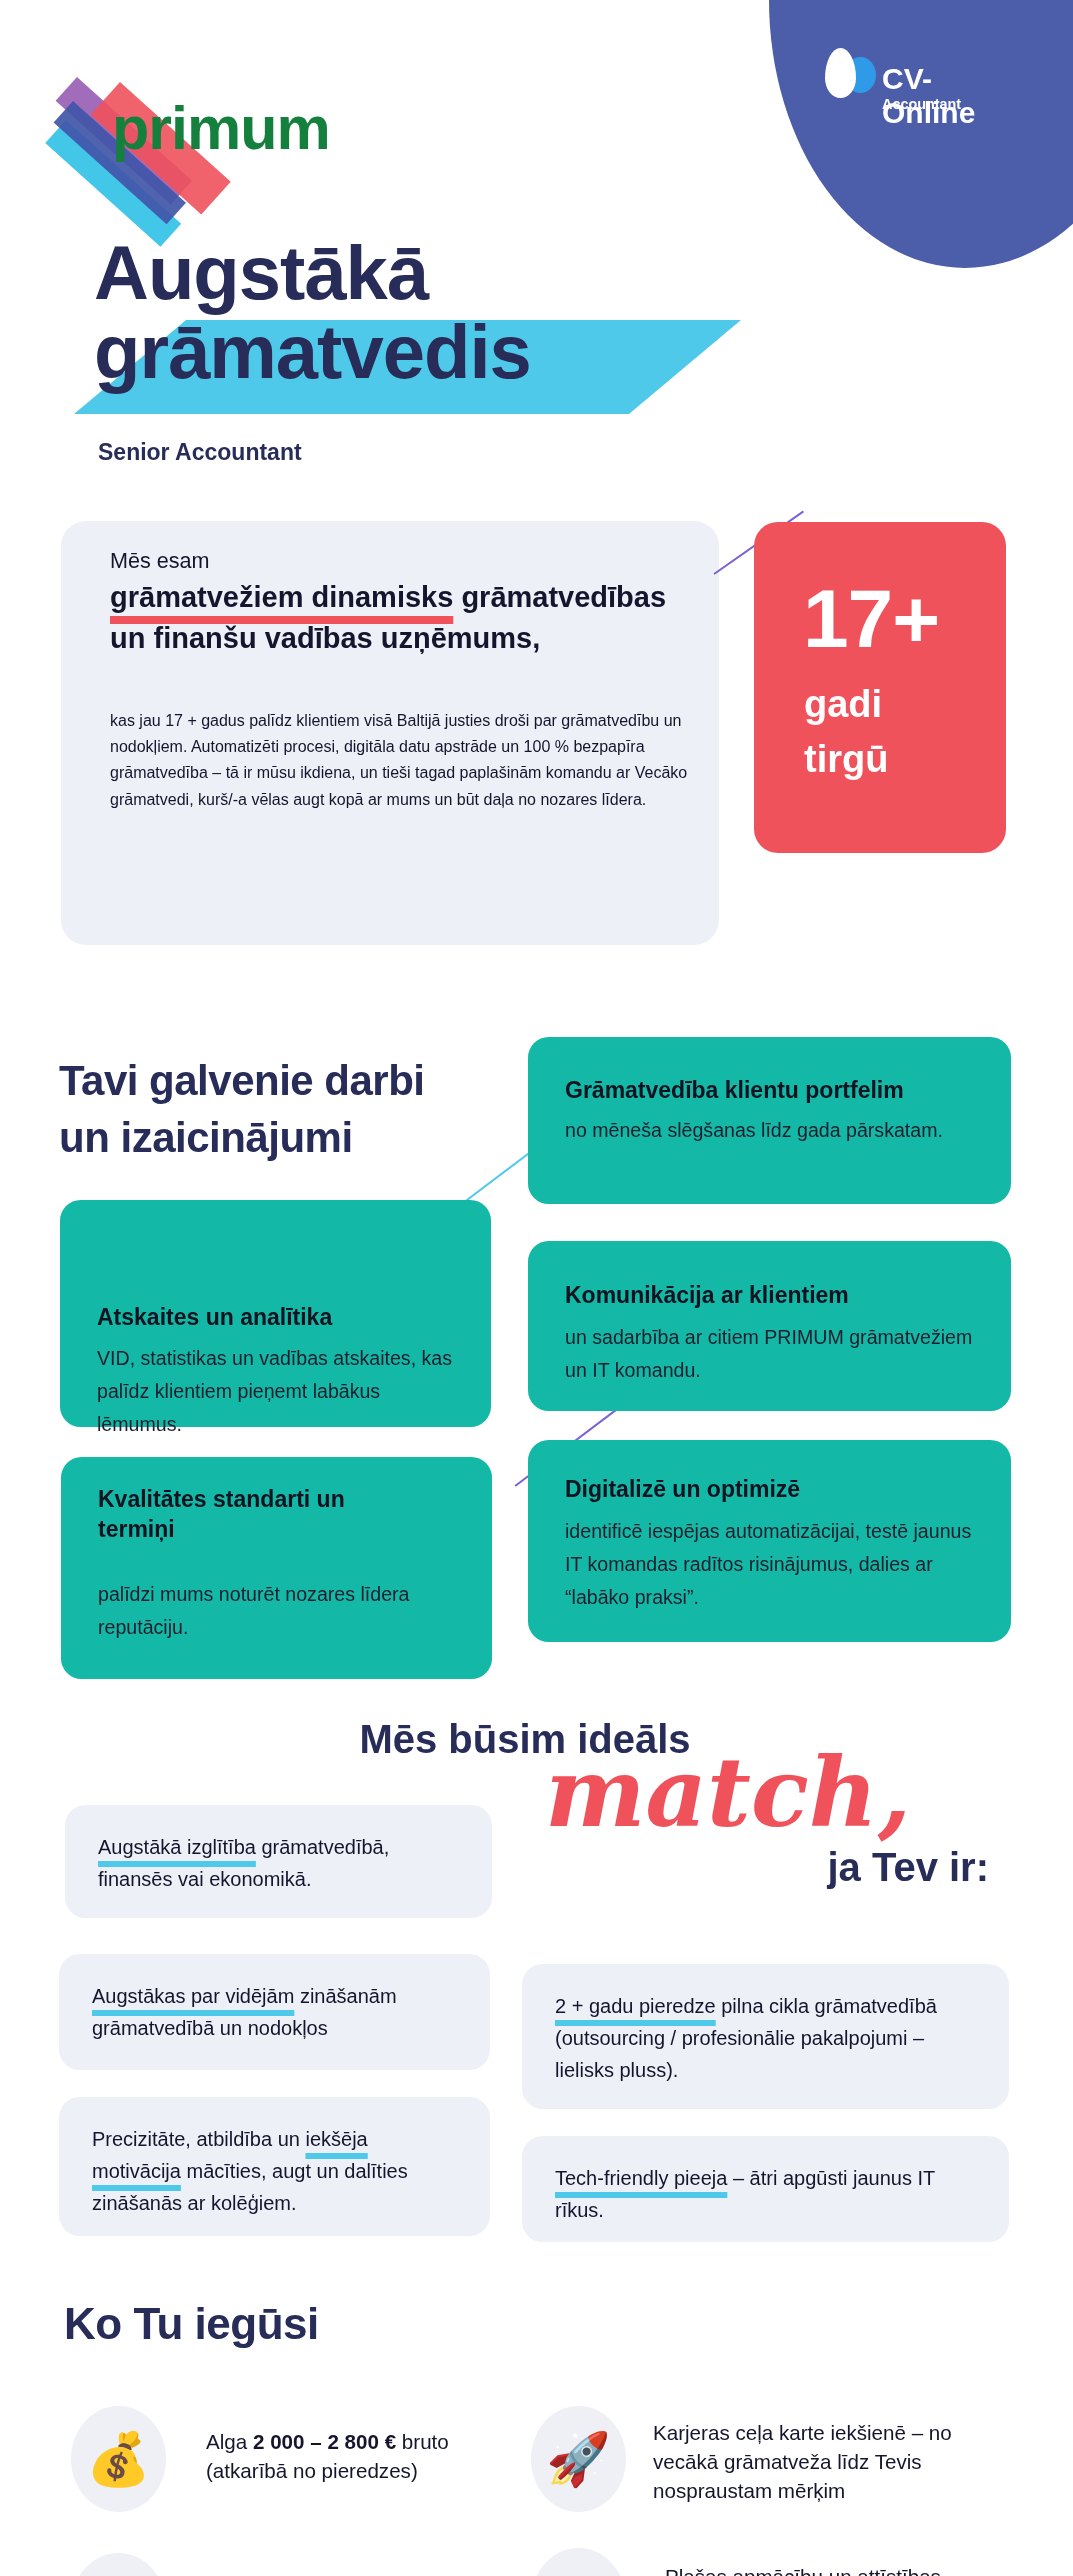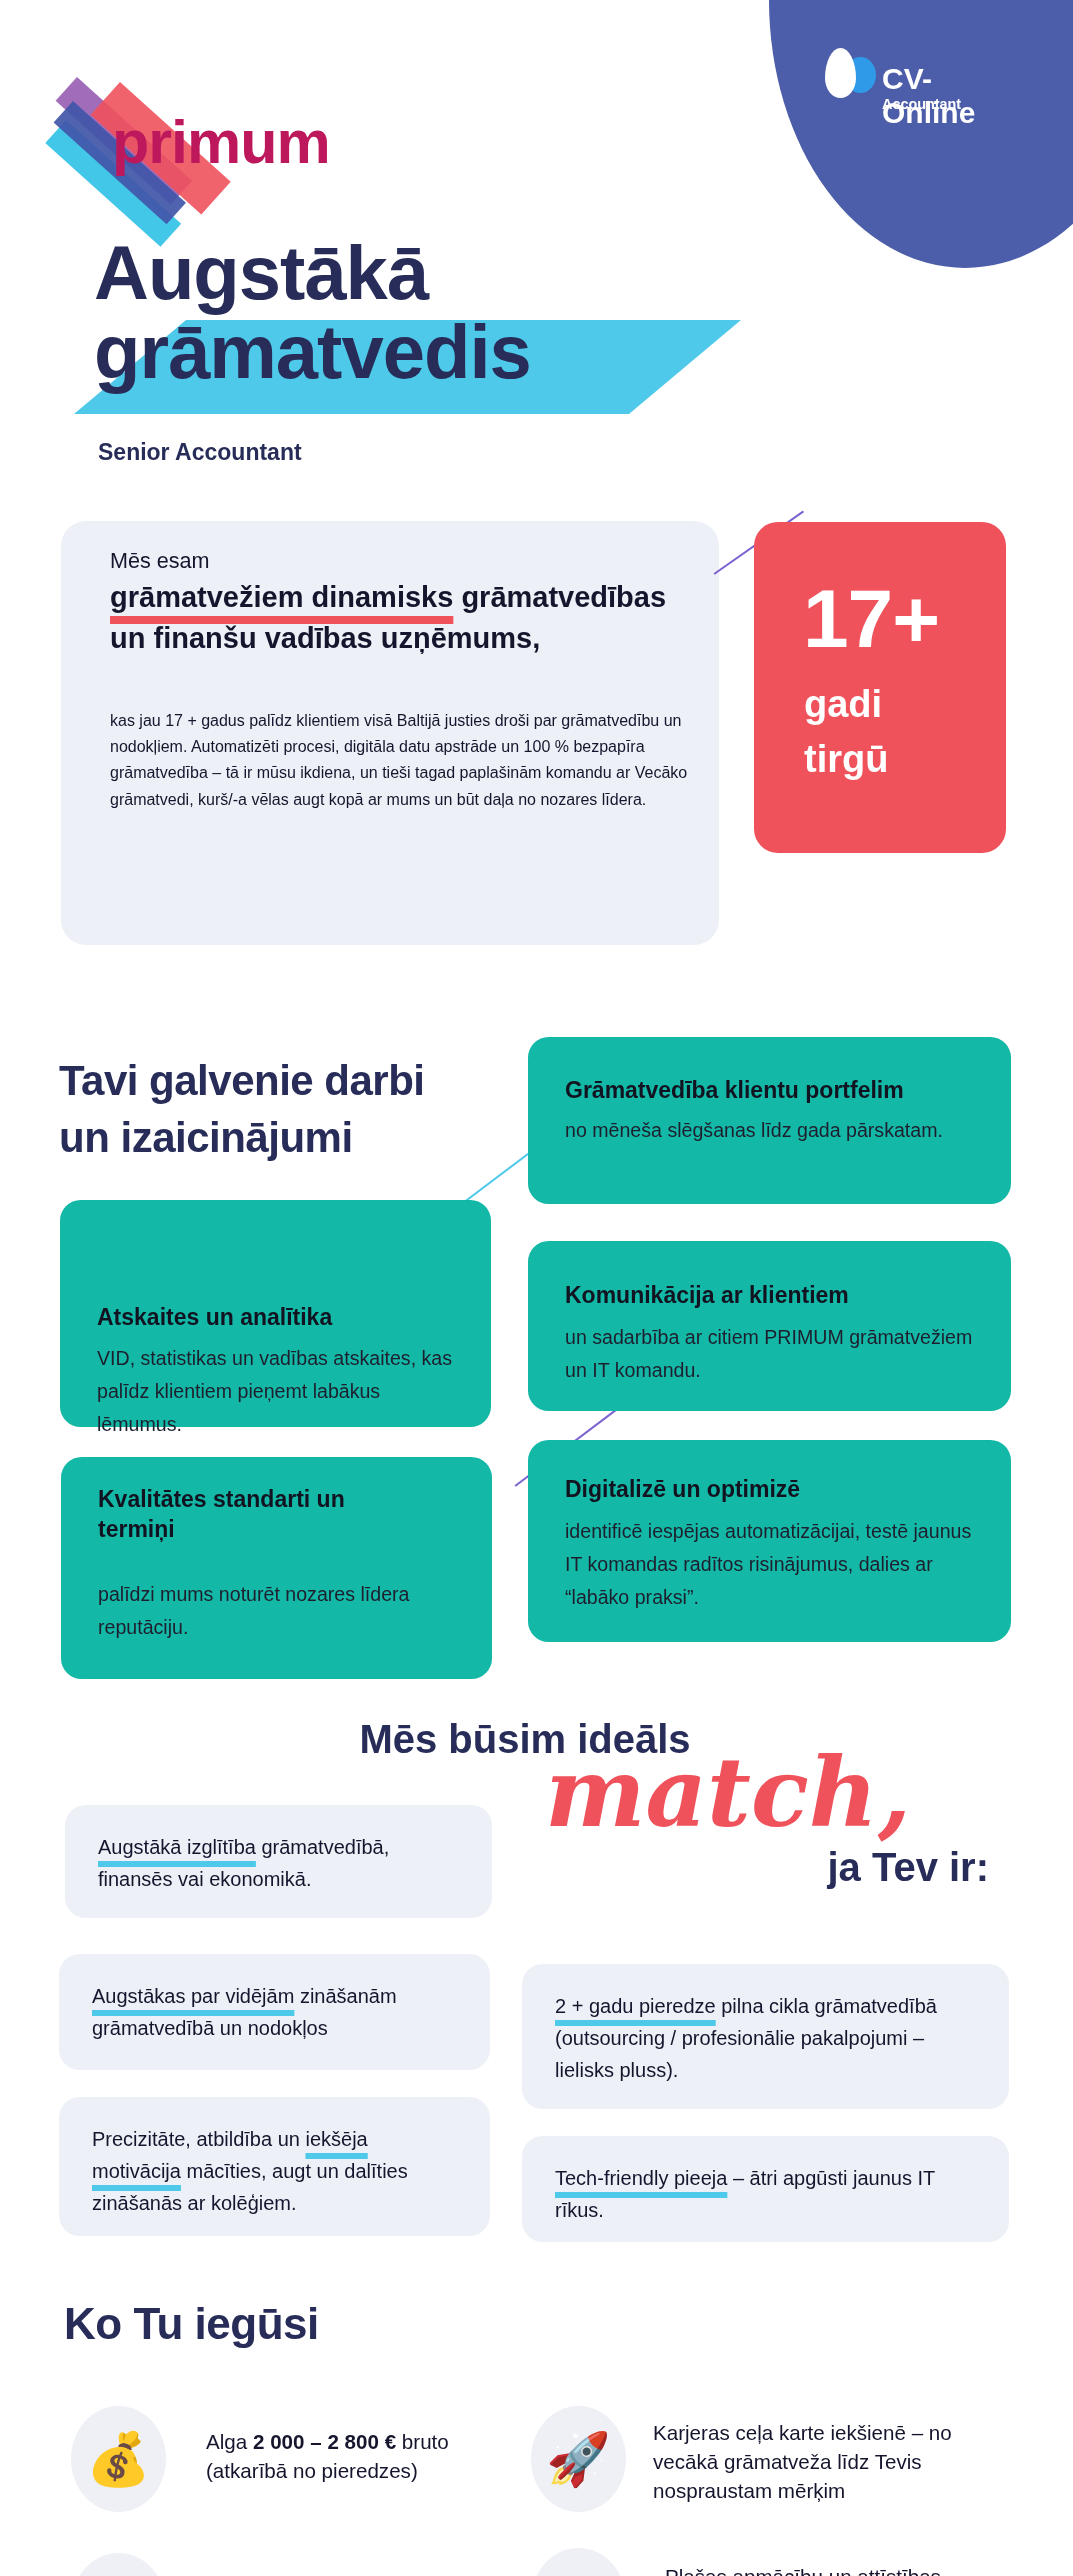--- a/index.html
+++ b/index.html
@@ -1,22 +1,22 @@
 <!DOCTYPE html>
 <html style="font-size:8.2px"><head>
 <meta charset="utf-8">
 <style>
   html,body{margin:0;padding:0;}
   body{font-family:"Liberation Sans",sans-serif;background:#ffffff;}
   .page{position:relative;width:1073px;height:3226px;background:#ffffff;overflow:hidden;}
 
   
   .ribbon{position:absolute;z-index:1;}
-  .brand-word{position:absolute;left:112px;top:107px;z-index:2;
-    font-size:61px;font-weight:bold;letter-spacing:-1px;color:#be185d;}
+  .brand-word{position:absolute;left:112px;top:93px;z-index:2;
+    font-size:61px;font-weight:bold;letter-spacing:-1px;color:#15803d;}
   .blob{position:absolute;right:-88px;top:-268px;width:392px;height:536px;
     background:#4C5DA9;border-radius:50%;z-index:0;}
   .cvlogo{position:absolute;z-index:1;}
   .egg{position:absolute;left:825px;top:48px;width:31px;height:50px;background:#ffffff;
     border-radius:50% 50% 50% 50%/60% 60% 40% 40%;z-index:2;}
   .dot{position:absolute;left:845px;top:57px;width:31px;height:36px;background:#2F9BE8;
     border-radius:50%;z-index:1;}
   .agency-name{position:absolute;left:882px;top:62px;font-size:30px;color:#ffffff;
     font-weight:bold;letter-spacing:0px;z-index:2;}
   .agency-tag{position:absolute;left:882px;top:96px;font-size:14.4px;color:#ffffff;

